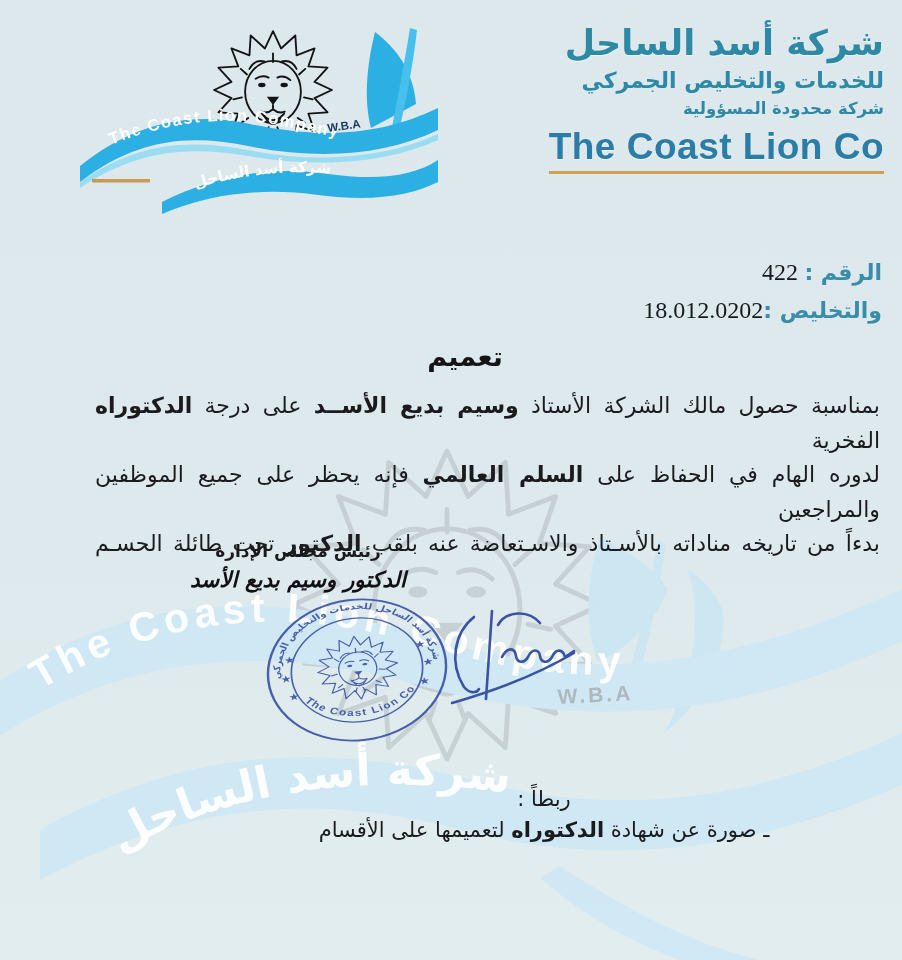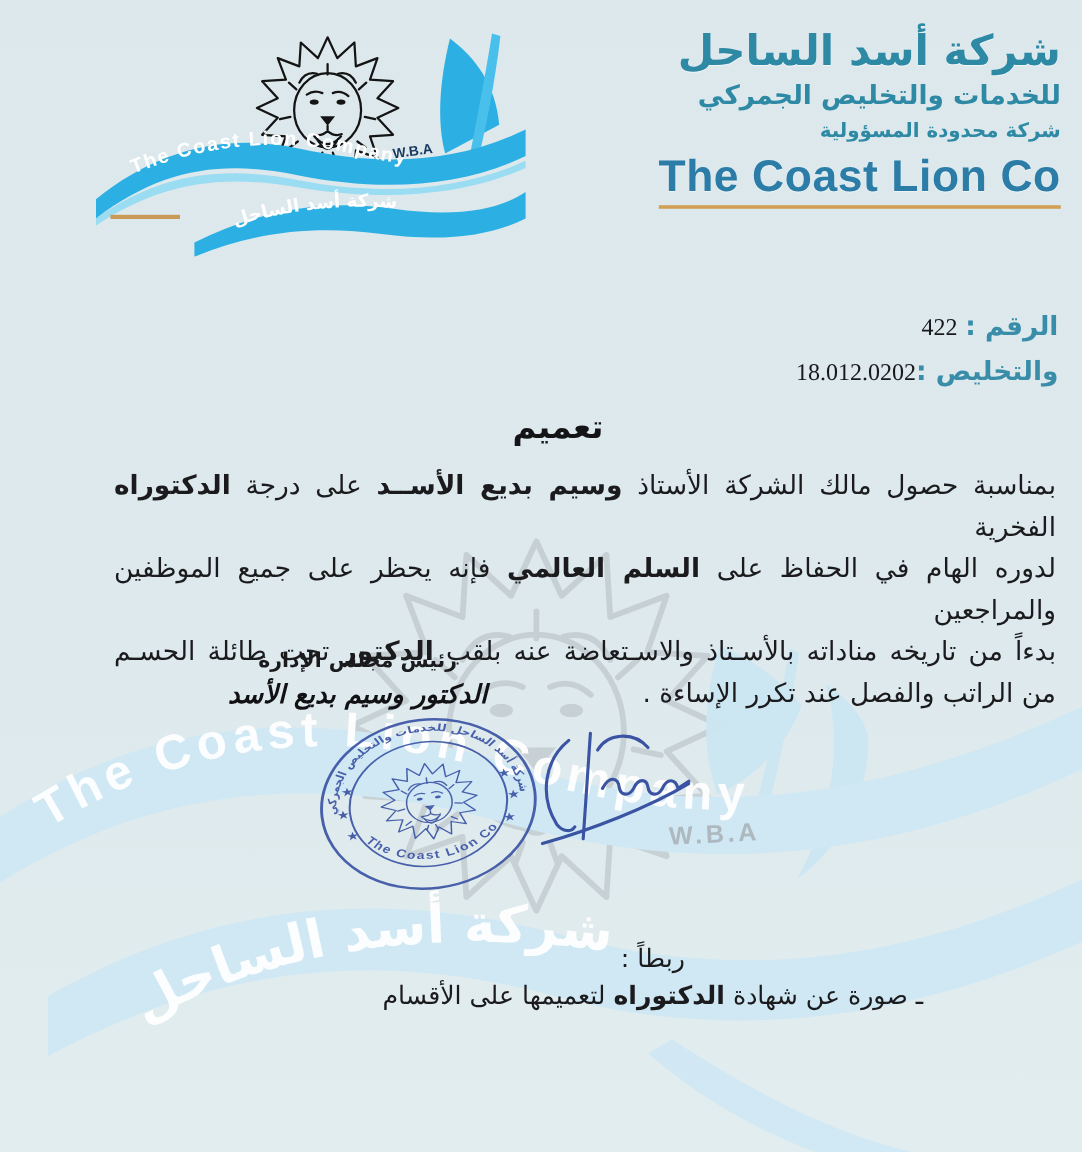--- a/index.html
+++ b/index.html
@@ -24,21 +24,21 @@
              font-family:"Liberation Sans",sans-serif;font-size:37px;font-weight:bold;
              color:#2b7ca6;letter-spacing:.5px;
              border-bottom:3px solid #d2a055;padding-bottom:3px;
              text-shadow:0 1px 0 rgba(255,255,255,.5);}
 
   
   .ref{top:244px;right:20px;width:320px;direction:rtl;z-index:2;}
   .ref-row{display:flex;align-items:baseline;height:38px;}
   .ref-label{font-size:22px;font-weight:bold;color:#3a8da8;white-space:nowrap;min-width:84px;margin-top:16px;}
   .ref-value{direction:ltr;width:168px;text-align:right;padding-left:8px;
-             font-family:"Liberation Serif",serif;font-size:20px;color:#19191c;}
+             font-family:"Liberation Serif",serif;font-size:24px;color:#19191c;}
 
   
   .doc-title{left:0;right:0;top:341px;text-align:center;z-index:2;
              font-size:27px;font-weight:bold;color:#141417;transform:translateX(14px);}
   .body-text{left:95px;right:22px;top:389px;direction:rtl;z-index:2;
              font-size:22px;color:#1b1b1e;line-height:34.5px;}
   .body-line{text-align:justify;text-align-last:justify;}
   .body-line.last{text-align-last:right;}
   .b{font-weight:bold;}
 
@@ -165,23 +165,20 @@
   <div class="abs body-text">
     <div class="body-line">
       <span>بمناسبة حصول مالك الشركة الأستاذ </span><span class="b">وسيم بديع الأســد</span><span> على درجة </span><span class="b">الدكتوراه</span><span> الفخرية</span>
     </div>
     <div class="body-line">
       <span>لدوره الهام في الحفاظ على </span><span class="b">السلم العالمي</span><span> فإنه يحظر على جميع الموظفين والمراجعين</span>
     </div>
     <div class="body-line">
       <span>بدءاً من تاريخه مناداته بالأسـتاذ والاسـتعاضة عنه بلقب </span><span class="b">الدكتور</span><span> تحت طائلة الحسـم</span>
     </div>
-    <div class="body-line last">
-      <span>من الراتب والفصل عند تكرر الإساءة .</span>
-    </div>
   </div>
 
   <div class="abs sig-block">
     <div class="sig-line1">رئيس مجلس الإدارة</div>
     <div class="sig-line2">الدكتور وسيم بديع الأسد</div>
   </div>
 
   <svg class="abs stamp" viewBox="0 0 200 200" preserveAspectRatio="none">
     <g stroke="#3c55a5" fill="none">
       <circle cx="100" cy="100" r="95" stroke-width="2.6"></circle>

